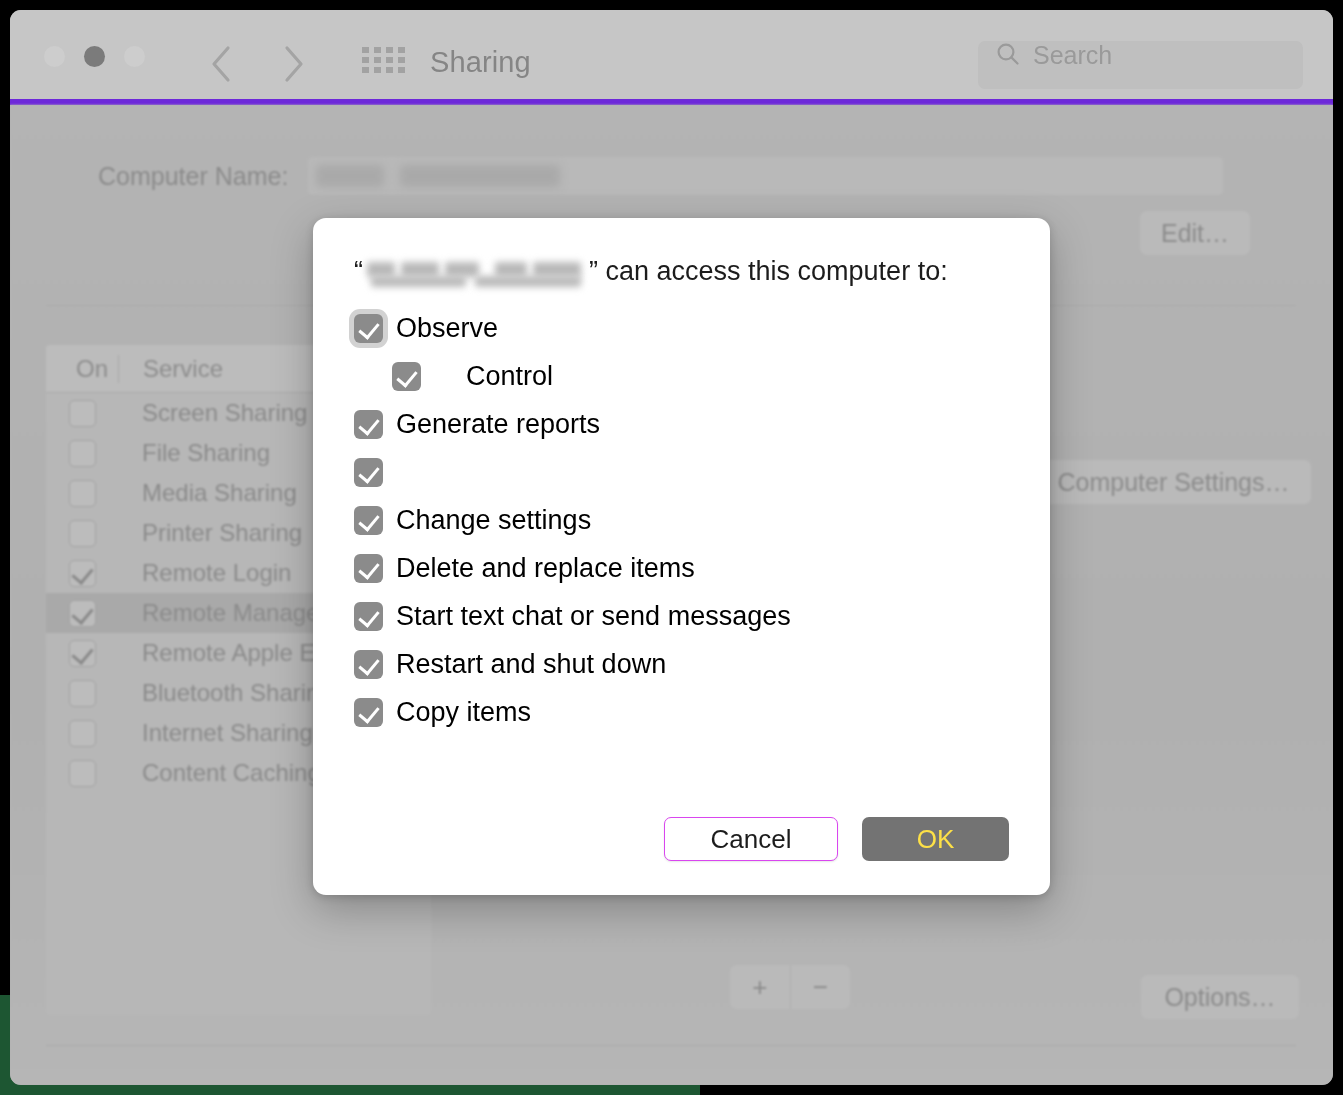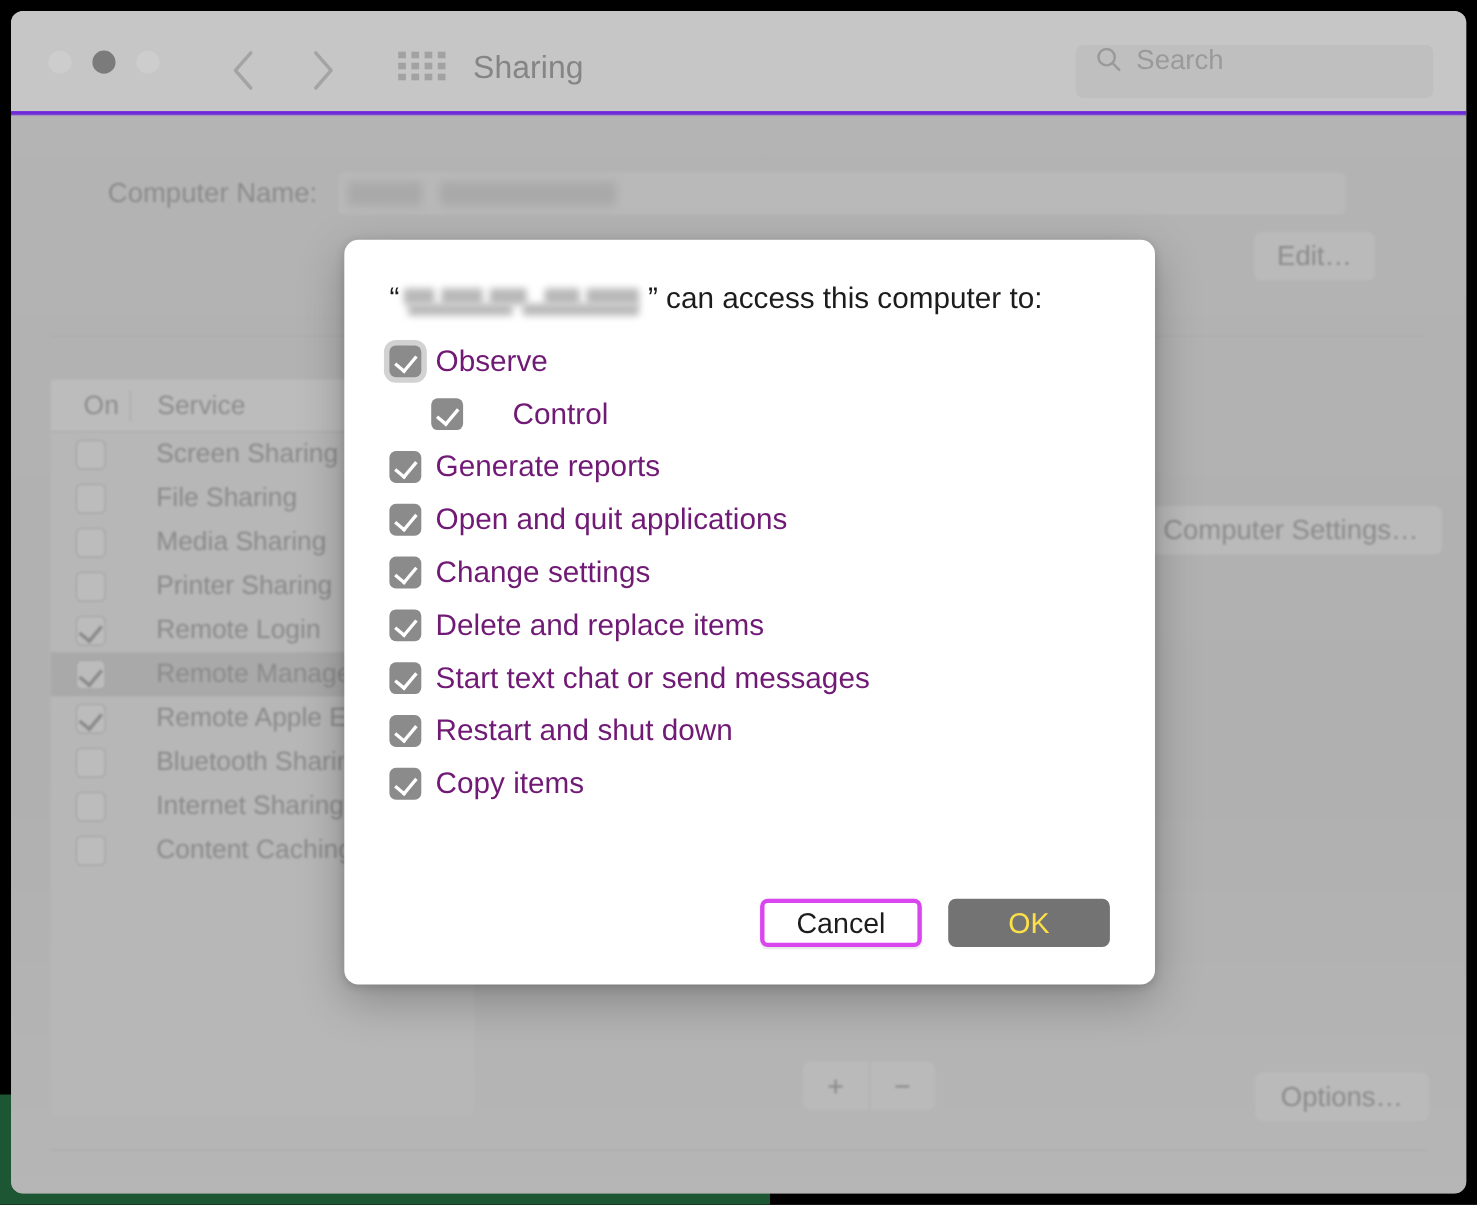--- a/index.html
+++ b/index.html
@@ -32,21 +32,21 @@
     width: 1323px; height: 1075px;
     border-radius: 11px;
     overflow: hidden;
     background: #b2b2b2;
   }
 
   .titlebar {
     position: relative;
     height: 95px;
     background: #c6c6c6;
-    border-bottom: 4px solid #6d28d9;
+    border-bottom: 6px solid #6d28d9;
   }
 
   .traffic {
     position: absolute;
     left: 34px; top: 36px;
     display: flex; gap: 19px;
   }
   .light { width: 21px; height: 21px; border-radius: 50%; }
   .light.close { background: #cdcdcd; }
   .light.min   { background: #7b7b7b; }
@@ -282,41 +282,41 @@
     width: 9px; height: 16px;
     border-right: 3.4px solid #ffffff;
     border-bottom: 3.4px solid #ffffff;
     transform: rotate(40deg);
   }
   .cbox.focused {
     box-shadow: 0 0 0 5px #d2d2d2;
   }
   .opt-label {
     font-size: 27px;
-    color: #701a75;
+    color: #000000;
     white-space: nowrap;
   }
 
   .dlg-buttons {
     position: absolute;
     right: 41px; bottom: 34px;
     display: flex; gap: 24px;
   }
   .btn {
     height: 44px;
     border-radius: 7px;
     font-size: 26px;
     display: flex; align-items: center; justify-content: center;
     cursor: default;
   }
   #cancel-button {
-    width: 147px;
+    width: 174px;
     background: #ffffff;
     color: #1c1c1c;
-    border: 4px solid #d946ef;
+    border: 1px solid #d946ef;
     box-shadow: 0 1px 2px rgba(0,0,0,.10);
   }
   #ok-button {
     width: 147px;
     background: #737373;
     color: #fde047;
   }
 </style>
 </head>
 <body>
@@ -497,21 +497,20 @@
         <div class="opt-row indent">
           <span class="cbox"></span>
           <span class="opt-label">Control</span>
         </div>
         <div class="opt-row">
           <span class="cbox"></span>
           <span class="opt-label">Generate reports</span>
         </div>
         <div class="opt-row">
           <span class="cbox"></span>
-          <span class="opt-label">Open and quit applications</span>
         </div>
         <div class="opt-row">
           <span class="cbox"></span>
           <span class="opt-label">Change settings</span>
         </div>
         <div class="opt-row">
           <span class="cbox"></span>
           <span class="opt-label">Delete and replace items</span>
         </div>
         <div class="opt-row">

